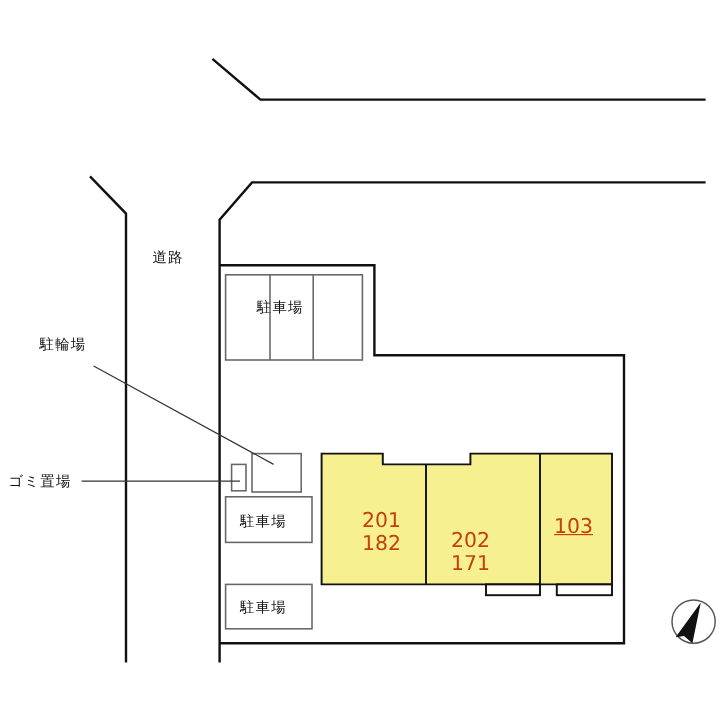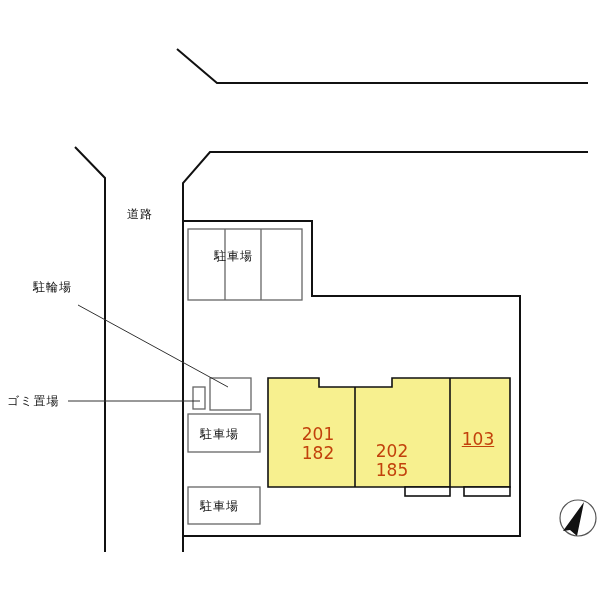--- a/index.html
+++ b/index.html
@@ -57,17 +57,17 @@
 <div class="lbl" style="left:7px;top:393px;">ゴミ置場</div>
 <div class="lbl" style="left:200px;top:426px;">駐車場</div>
 <div class="lbl" style="left:200px;top:498px;">駐車場</div>
 
 <div class="unit" style="left:292px;top:425px;width:52px;">
   <div>201</div>
   <div>182</div>
 </div>
 <div class="unit" style="left:366px;top:425px;width:52px;margin-top:17px;">
   <div>202</div>
-  <div>185</div>
+  <div>171</div>
 </div>
 <div class="unit" style="left:452px;top:430px;width:52px;text-decoration:underline;">
   <div>103</div>
 </div>
 
 </body></html>

